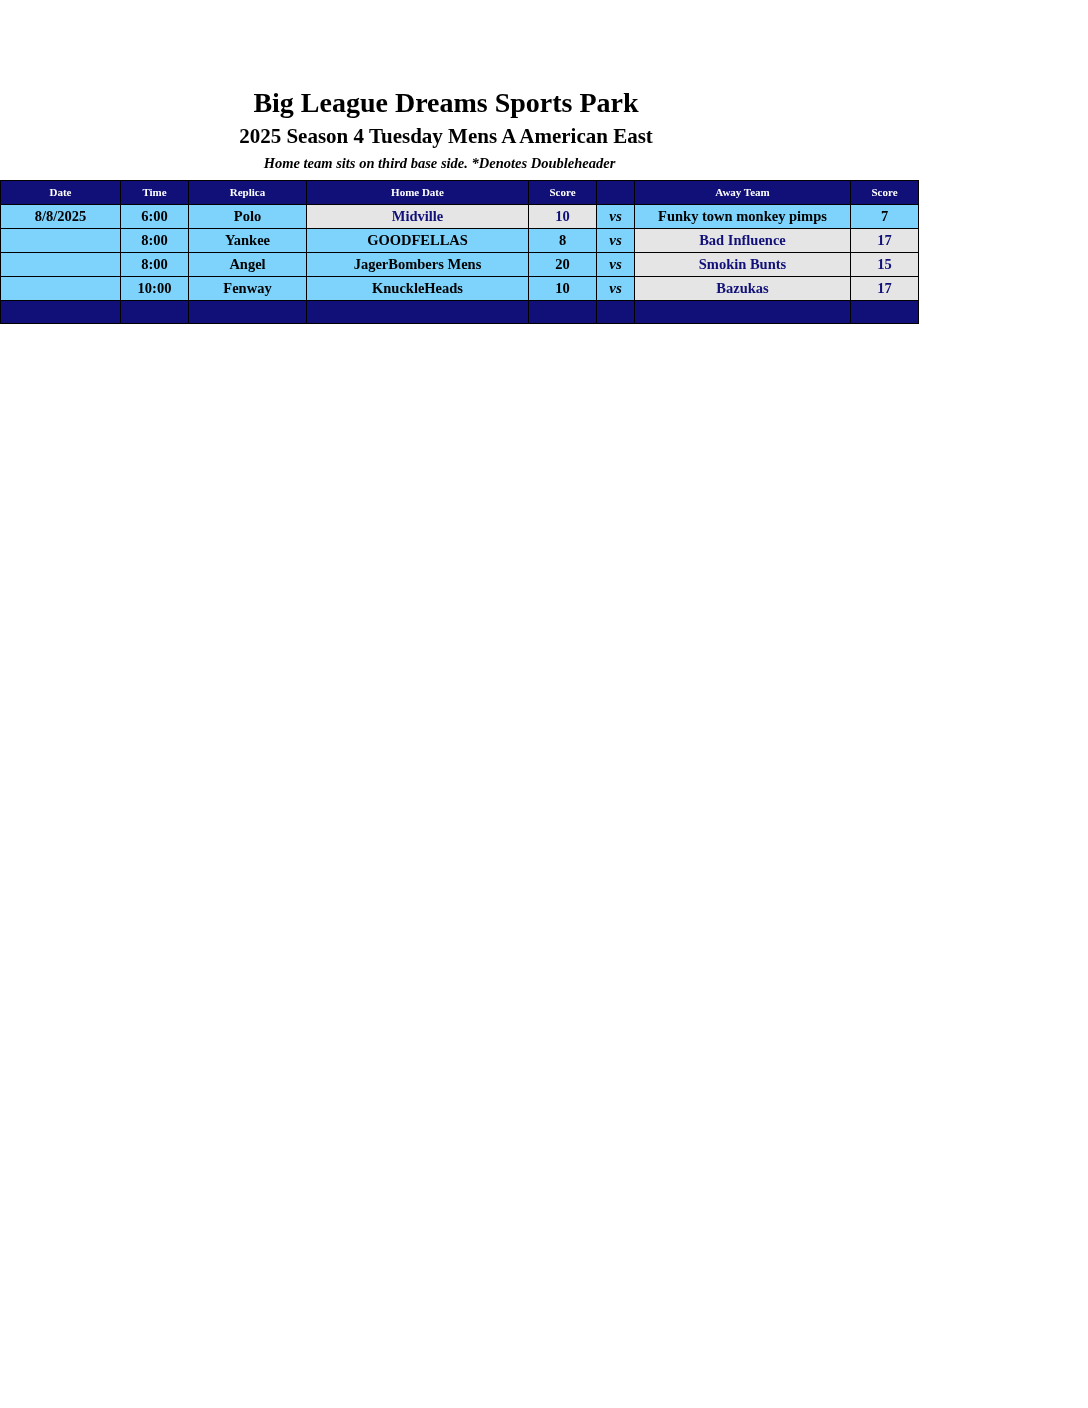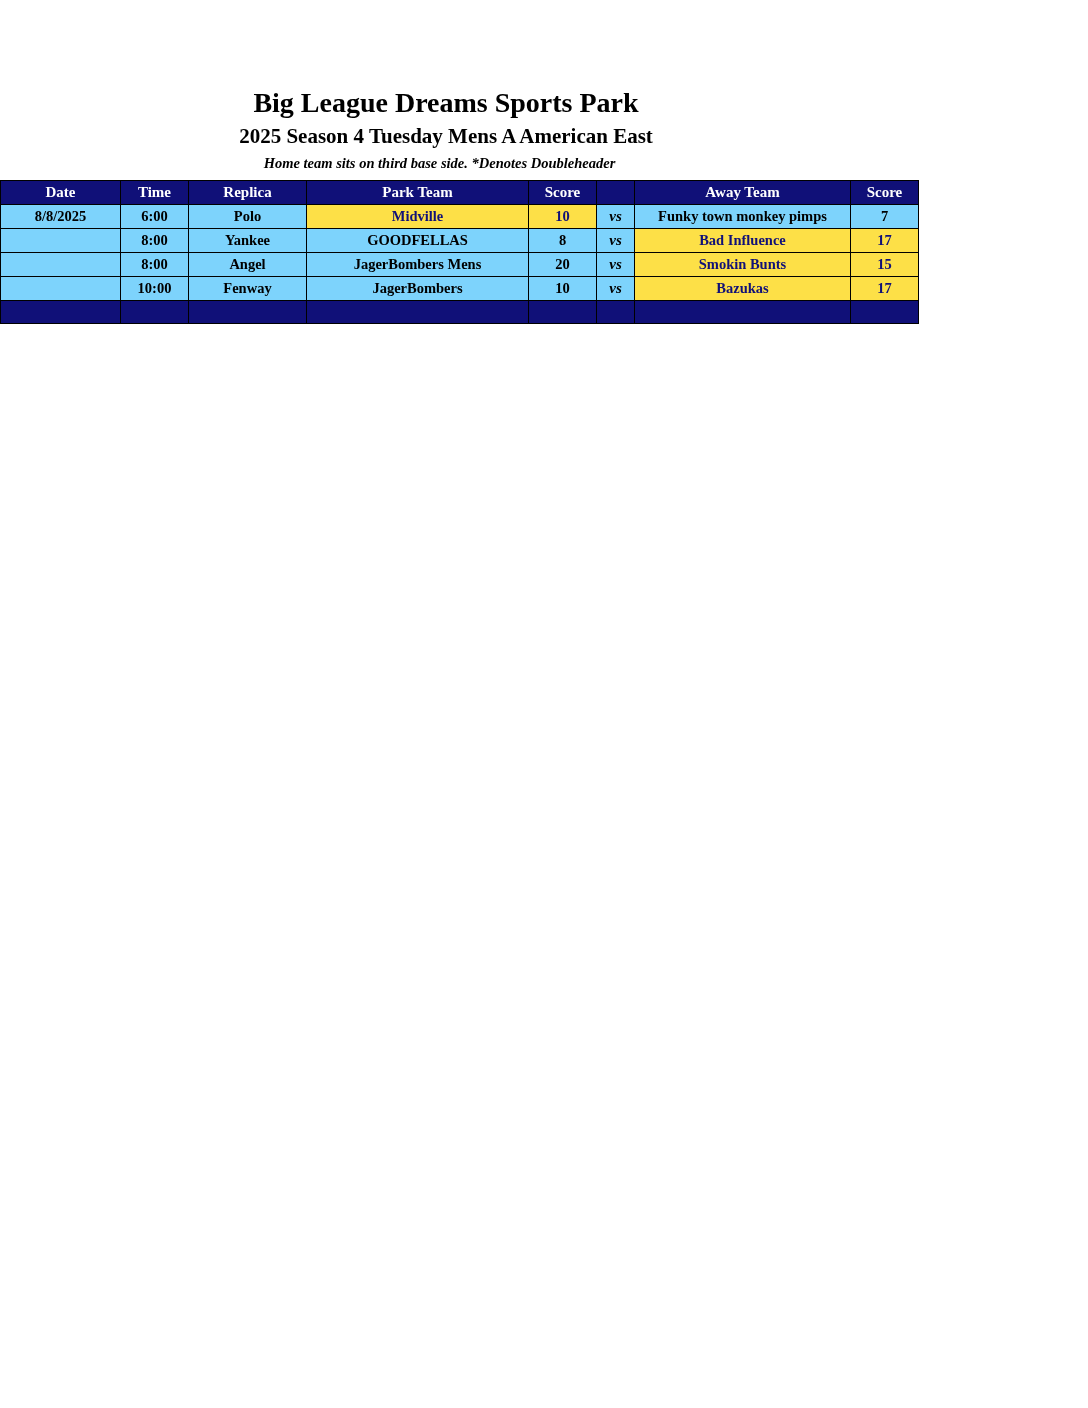--- a/index.html
+++ b/index.html
@@ -60,28 +60,28 @@
     height: 21px;
     text-align: center;
     vertical-align: middle;
     overflow: hidden;
     white-space: nowrap;
   }
   thead th {
     background: #101078;
     color: #ffffff;
     font-weight: bold;
-    font-size: 15px;
+    font-size: 11px;
   }
   tbody td {
     font-weight: bold;
     background: #7dd3fc;
   }
   td.hl {
-    background: #fde047;
+    background: #e5e5e5;
     color: #101078;
     margin-left: 8px;
   }
   td.vs {
     font-style: italic;
     font-weight: bold;
     font-size: 15px;
   }
   tr.filler td {
     background: #101078;
@@ -116,21 +116,21 @@
         <col class="c-hs">
           <col class="c-vs">
           <col class="c-away">
           <col class="c-as">
       </colgroup>
       <thead>
         <tr>
           <th>Date</th>
           <th>Time</th>
           <th>Replica</th>
-          <th>Park Team</th>
+          <th>Home Date</th>
           <th>Score</th>
           <th></th>
           <th>Away Team</th>
           <th>Score</th>
         </tr>
       </thead>
       <tbody>
 
         <tr>
           <td>8/8/2025</td>
@@ -162,21 +162,21 @@
           <td>20</td>
           <td class="vs">vs</td>
           <td class="hl">Smokin Bunts</td>
           <td class="hl">15</td>
         </tr>
 
         <tr>
           <td></td>
           <td>10:00</td>
           <td>Fenway</td>
-          <td>JagerBombers</td>
+          <td>KnuckleHeads</td>
           <td>10</td>
           <td class="vs">vs</td>
           <td class="hl">Bazukas</td>
           <td class="hl">17</td>
         </tr>
 
         <tr class="filler">
           <td></td>
           <td></td>
           <td></td>

